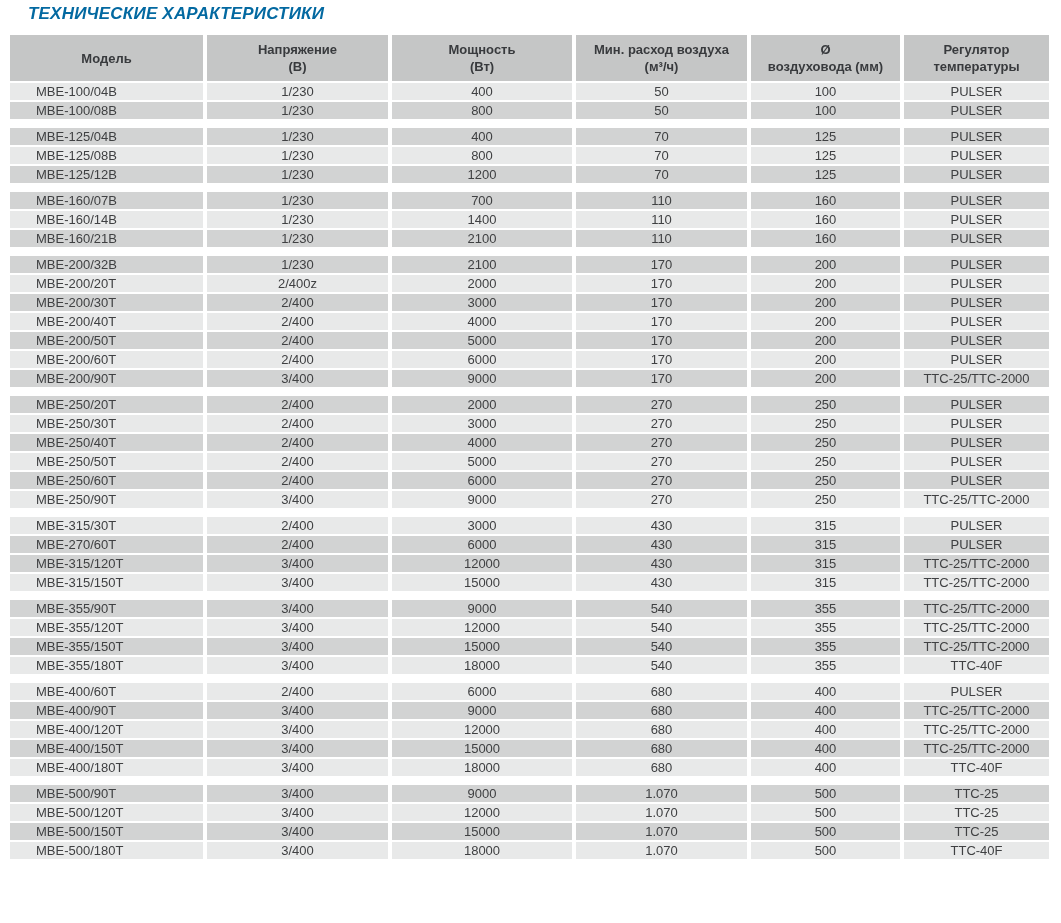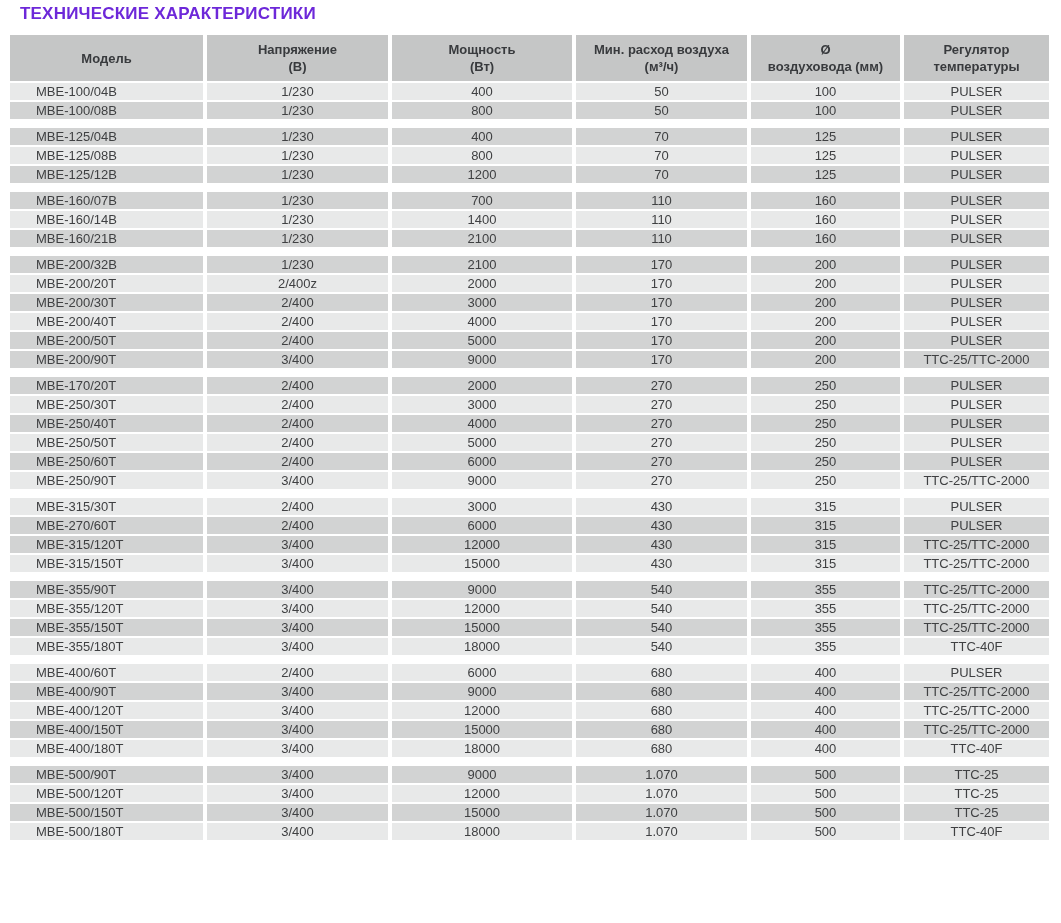--- a/index.html
+++ b/index.html
@@ -8,26 +8,27 @@
     background: #ffffff;
     width: 1061px;
     height: 923px;
     overflow: hidden;
     font-family: "Liberation Sans", "DejaVu Sans", sans-serif;
   }
   .page { position: relative; width: 1061px; height: 923px; }
   .title {
     margin: 0;
     position: absolute;
-    left: 20px;
+    left: 28px;
     top: 4px;
     font-size: 17px;
     font-weight: bold;
     letter-spacing: 0.2px;
-    color: #6d28d9;
+    color: #0369a1;
+    font-style: italic;
   }
   table.spec-table {
     position: absolute;
     left: 6px;
     top: 33px;
     border-collapse: separate;
     border-spacing: 4px 2px;
     table-layout: fixed;
     width: 1047px;
   }
@@ -212,33 +213,41 @@
           <td class="val">PULSER</td>
         </tr>
         <tr class="dark">
           <td class="model">MBE-200/50T</td>
           <td class="val">2/400</td>
           <td class="val">5000</td>
           <td class="val">170</td>
           <td class="val">200</td>
           <td class="val">PULSER</td>
         </tr>
+        <tr class="light">
+          <td class="model">MBE-200/60T</td>
+          <td class="val">2/400</td>
+          <td class="val">6000</td>
+          <td class="val">170</td>
+          <td class="val">200</td>
+          <td class="val">PULSER</td>
+        </tr>
         <tr class="dark">
           <td class="model">MBE-200/90T</td>
           <td class="val">3/400</td>
           <td class="val">9000</td>
           <td class="val">170</td>
           <td class="val">200</td>
           <td class="val">TTC-25/TTC-2000</td>
         </tr>
         <tr class="gap">
           <td colspan="6"></td>
         </tr>
         <tr class="dark">
-          <td class="model">MBE-170/20T</td>
+          <td class="model">MBE-250/20T</td>
           <td class="val">2/400</td>
           <td class="val">2000</td>
           <td class="val">270</td>
           <td class="val">250</td>
           <td class="val">PULSER</td>
         </tr>
         <tr class="light">
           <td class="model">MBE-250/30T</td>
           <td class="val">2/400</td>
           <td class="val">3000</td>

